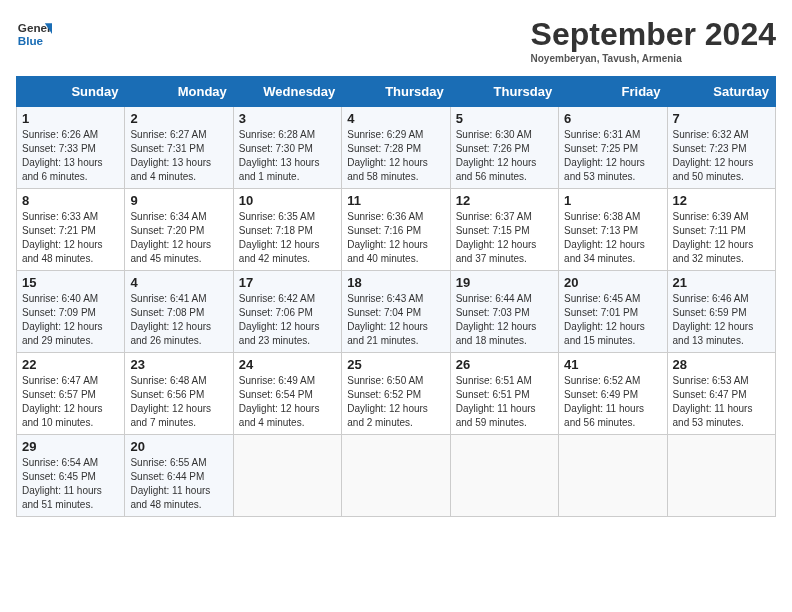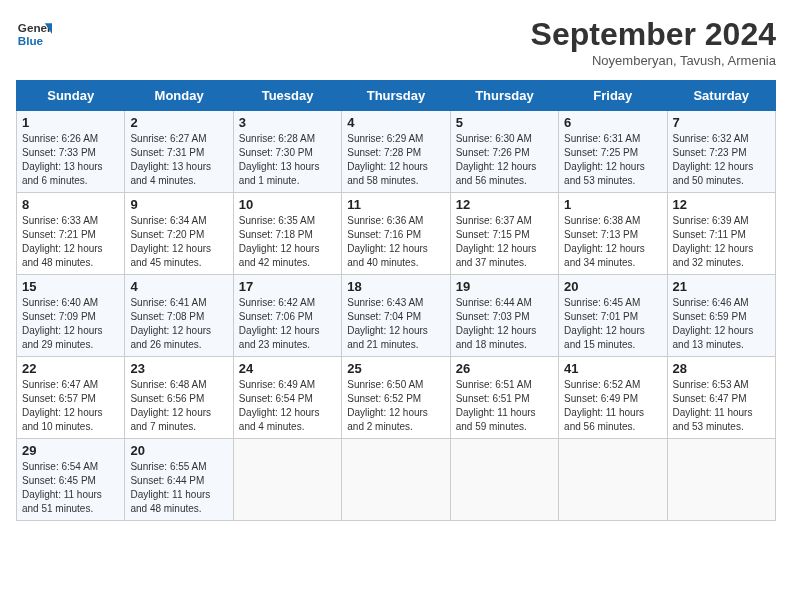--- a/index.html
+++ b/index.html
@@ -19,45 +19,44 @@
     .logo {
       display: flex;
       align-items: center;
       gap: 4px;
     }
     .logo-icon {
       width: 36px;
       height: 36px;
     }
     .title-block {
-      text-align: right;
     }
     .title-block h1 {
       font-size: 32px;
       font-weight: bold;
       color: #333;
     }
     .title-block h2 {
-      font-size: 13px;
-      font-weight: normal;
+      font-size: 10px;
+      font-weight: bold;
       color: #555;
     }
     table {
       width: 100%;
       border-collapse: collapse;
       font-size: 11px;
     }
     thead tr th {
       background: #1a6db5;
       color: #fff;
       font-weight: bold;
       font-size: 13px;
       padding: 7px 6px;
       border: 1px solid #1a6db5;
-      text-align: center;
+      text-align: right;
     }
     tbody tr td {
       border: 1px solid #ccc;
       vertical-align: top;
       padding: 4px 5px;
       background: #fff;
       min-height: 80px;
       width: calc(100% / 7);
     }
     tbody tr:nth-child(odd) td {
@@ -97,21 +96,21 @@
     <h1>September 2024</h1>
     <h2>Noyemberyan, Tavush, Armenia</h2>
   </div>
 </div>
 
 <table>
   <thead>
     <tr>
     <th>Sunday</th>
         <th>Monday</th>
-        <th>Tuesday</th>
+        <th>Wednesday</th>
         <th>Thursday</th>
         <th>Thursday</th>
         <th>Friday</th>
         <th>Saturday</th>
       </tr>
   </thead>
   <tbody id="calendar-body">
   <tr>
         <td>
           <span class="day-number">1</span>

